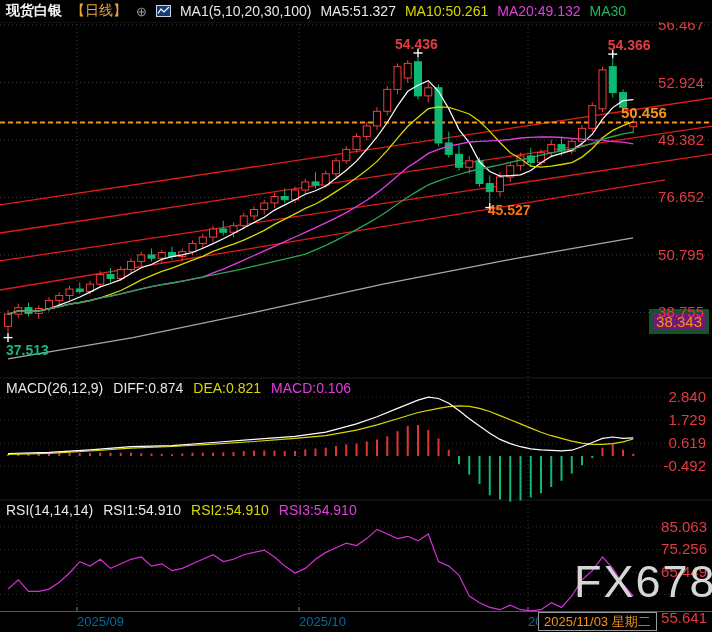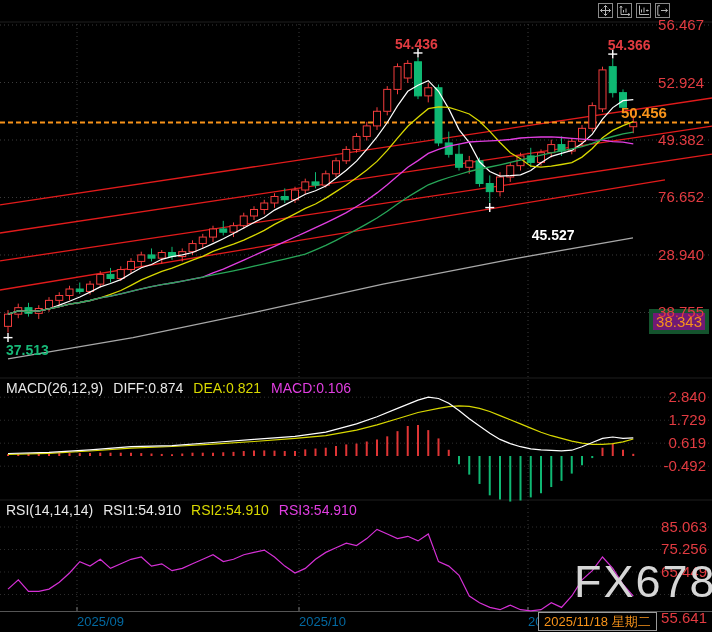--- a/index.html
+++ b/index.html
@@ -262,20 +262,36 @@
       <line x1="413.5" y1="52.96312999999998" x2="422.5" y2="52.96312999999998" stroke="#fff" stroke-width="1.4"></line>
       <line x1="418" y1="48.46312999999998" x2="418" y2="57.46312999999998" stroke="#fff" stroke-width="1.4"></line>
       <line x1="608.25" y1="54.099229999999984" x2="617.25" y2="54.099229999999984" stroke="#fff" stroke-width="1.4"></line>
       <line x1="612.75" y1="49.599229999999984" x2="612.75" y2="58.599229999999984" stroke="#fff" stroke-width="1.4"></line>
       <line x1="485.25" y1="207.55619999999996" x2="494.25" y2="207.55619999999996" stroke="#fff" stroke-width="1.4"></line>
       <line x1="489.75" y1="203.05619999999996" x2="489.75" y2="212.05619999999996" stroke="#fff" stroke-width="1.4"></line>
       <line x1="3.5" y1="337.62342" x2="12.5" y2="337.62342" stroke="#fff" stroke-width="1.4"></line>
       <line x1="8" y1="333.12342" x2="8" y2="342.12342" stroke="#fff" stroke-width="1.4"></line>
     </svg>
 
+  <div class="topbar">
+    <span class="t-symbol">现货白银</span>
+    <span class="t-period">【日线】</span>
+    <span class="t-expand">⊕</span>
+    <span style="display:flex;">
+      <svg width="15" height="12" viewBox="0 0 15 12">
+          <rect x="0.5" y="0.5" width="14" height="11" fill="#123b78" stroke="#c9d4e2"></rect>
+          <polyline points="2,8.5 5,4 8,7 13,2" fill="none" stroke="#fff" stroke-width="1.2"></polyline>
+        </svg>
+    </span>
+    <span class="t-white">MA1(5,10,20,30,100)</span>
+    <span class="t-white">MA5:51.327</span>
+    <span class="t-yellow">MA10:50.261</span>
+    <span class="t-magenta">MA20:49.132</span>
+    <span class="t-green">MA30</span>
+  </div>
 
   <div class="tb-icons">
     <span class="tb-icon">
       <svg width="13" height="13" viewBox="0 0 13 13">
           <path d="M6.5 1.5 V11.5 M1.5 6.5 H11.5 M4.7 3.3 L6.5 1.5 L8.3 3.3 M4.7 9.7 L6.5 11.5 L8.3 9.7 M3.3 4.7 L1.5 6.5 L3.3 8.3 M9.7 4.7 L11.5 6.5 L9.7 8.3" stroke="#b5b5b5" fill="none"></path>
         </svg>
     </span>
     <span class="tb-icon">
       <svg width="13" height="13" viewBox="0 0 13 13">
           <path d="M3 2 V10.5 H12 M3 2 L1.8 3.8 M3 2 L4.2 3.8 M12 10.5 L10.2 9.4 M12 10.5 L10.2 11.6 M5.5 8.5 V6 M8 8.5 V4.5" stroke="#b5b5b5" fill="none"></path>
@@ -304,35 +320,35 @@
   <div class="panel-label" style="top:502px;">
     <span class="t-white">RSI(14,14,14)</span>
     <span class="t-white">RSI1:54.910</span>
     <span class="t-yellow">RSI2:54.910</span>
     <span class="t-magenta">RSI3:54.910</span>
   </div>
 
   <span class="axis-label" style="left:77px;">2025/09</span>
   <span class="axis-label" style="left:299px;">2025/10</span>
   <span class="axis-label" style="left:528px;">2025/11</span>
-  <span class="datebox" style="left:538px;">2025/11/18 星期二</span>
+  <span class="datebox" style="left:538px;">2025/11/03 星期二</span>
 
   <span class="curprice" id="cur-price" style="top: 103.559px;">50.456</span>
   <span class="refbox" id="ref-price" style="top: 309.153px;">38.343</span>
 
   <div class="watermark">FX678</div>
 <span class="ann" style="left: 395px; top: 35.9631px; color: rgb(226, 59, 65);">54.436</span>
     <span class="ann" style="left: 607.75px; top: 37.0992px; color: rgb(226, 59, 65);">54.366</span>
-    <span class="ann" style="left: 487.75px; top: 227px; color: #ffffff; margin-left: 44px;">45.527</span>
+    <span class="ann" style="left: 487.75px; top: 202px; color: #f97316;">45.527</span>
     <span class="ann" style="left: 6px; top: 341.623px; color: rgb(23, 184, 119);">37.513</span>
     <span class="ylab" style="right: 8px; top: 16px; color: rgb(226, 59, 65);">56.467</span>
     <span class="ylab" style="right: 8px; top: 73.5029px; color: rgb(226, 59, 65);">52.924</span>
     <span class="ylab" style="right: 8px; top: 130.99px; color: rgb(226, 59, 65);">49.382</span>
     <span class="ylab" style="right: 8px; top: 188.476px; color: rgb(226, 59, 65);">76.652</span>
-    <span class="ylab" style="right: 8px; top: 245.979px; color: rgb(226, 59, 65);">28.940</span>
+    <span class="ylab" style="right: 8px; top: 245.979px; color: rgb(226, 59, 65);">50.795</span>
     <span class="ylab" style="right: 8px; top: 303.466px; color: rgb(226, 59, 65);">38.755</span>
     <span class="ylab" style="right: 6px; top: 388.212px; color: rgb(226, 59, 65);">2.840</span>
     <span class="ylab" style="right: 6px; top: 411.21px; color: rgb(226, 59, 65);">1.729</span>
     <span class="ylab" style="right: 6px; top: 434.187px; color: rgb(226, 59, 65);">0.619</span>
     <span class="ylab" style="right: 6px; top: 457.184px; color: rgb(226, 59, 65); text-align: right;">-0.492</span>
     <span class="ylab" style="right: 5px; top: 518px; color: rgb(226, 59, 65);">85.063</span>
     <span class="ylab" style="right: 5px; top: 540.497px; color: rgb(226, 59, 65);">75.256</span>
     <span class="ylab" style="right: 5px; top: 562.995px; color: rgb(226, 59, 65);">65.449</span>
     <span class="ylab" style="right: 5px; top: 585.494px; color: rgb(226, 59, 65); margin-top: 24px;">55.641</span>
   </div>

